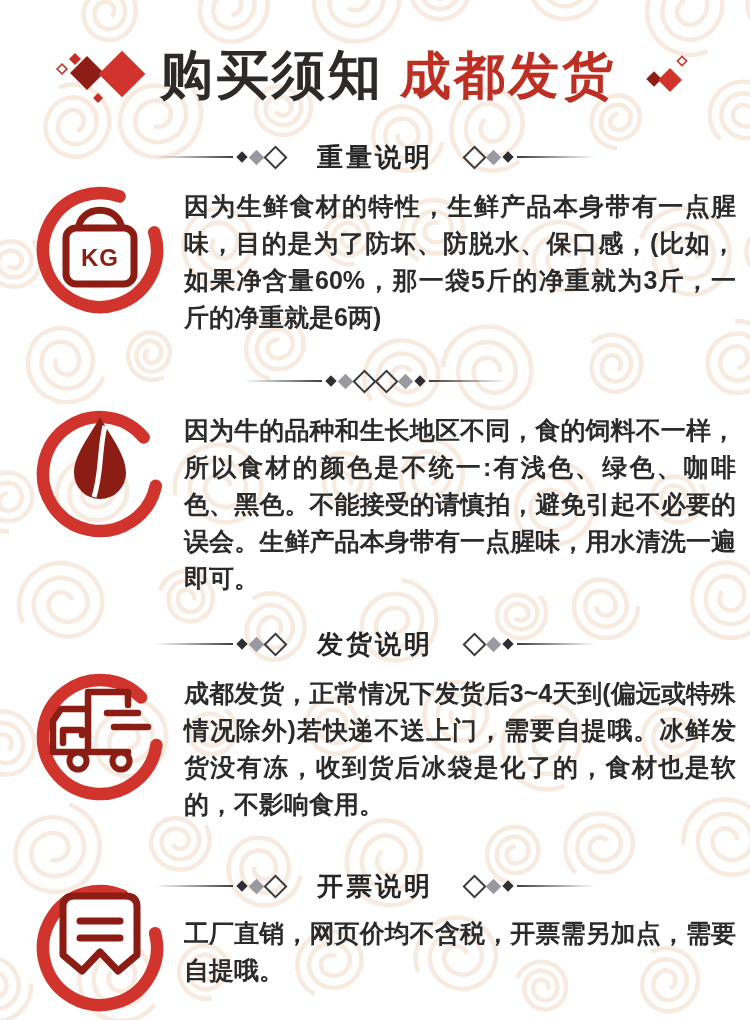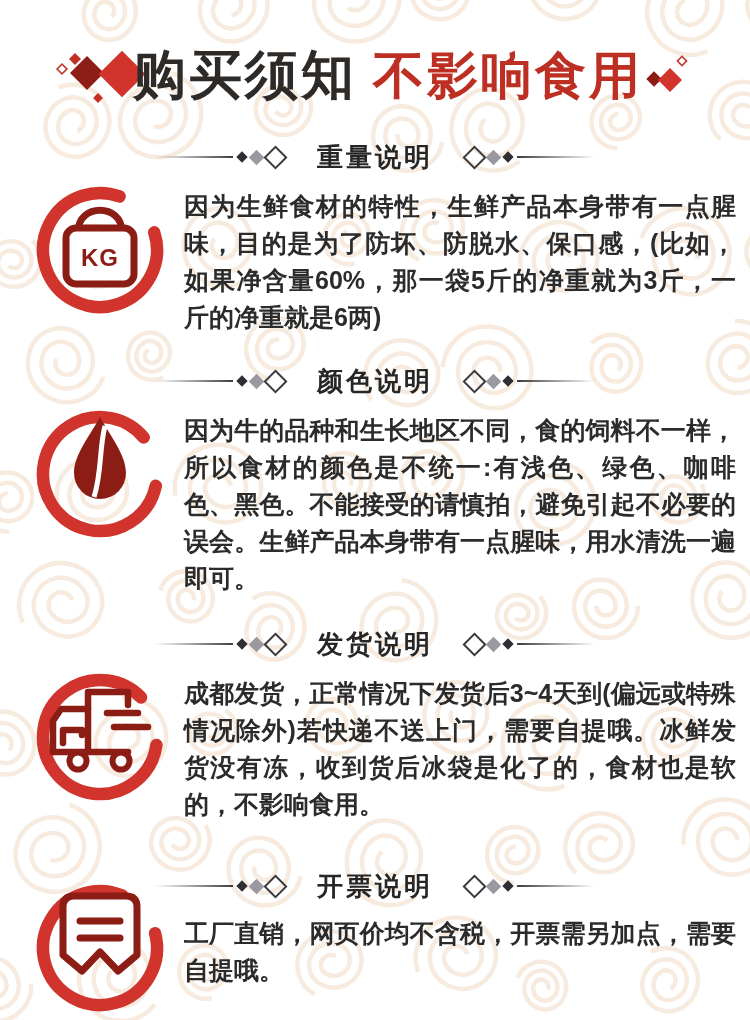--- a/index.html
+++ b/index.html
@@ -144,21 +144,21 @@
     <div class="header">
       <svg class="cluster-left" width="122" height="92" viewBox="0 0 122 92">
         <rect class="dia-dark" x="23" y="27" width="24" height="24" transform="rotate(45 35 39)"></rect>
         <rect class="dia-red" x="53.5" y="23.5" width="33" height="33" transform="rotate(45 70 40)"></rect>
         <rect class="dia-small" x="18.7" y="20.7" width="8.5" height="8.5" transform="rotate(45 23 25)"></rect>
         <rect class="dia-open" x="6.5" y="31.5" width="7" height="7" transform="rotate(45 10 35)"></rect>
         <rect class="dia-small" x="42.5" y="60.5" width="7" height="7" transform="rotate(45 46 64)"></rect>
       </svg>
       <div class="title-wrap">
         <span class="title-main">购买须知</span>
-        <span class="title-accent">不影响食用</span>
+        <span class="title-accent">成都发货</span>
       </div>
       <svg class="cluster-right" width="80" height="46" viewBox="0 0 80 46">
         <rect class="dia-dark" x="8.5" y="19.5" width="11" height="11" transform="rotate(45 14 25)"></rect>
         <rect class="dia-red" x="21.5" y="17.5" width="17" height="17" transform="rotate(45 30 26)"></rect>
         <rect class="dia-open" x="38.8" y="3.8" width="6.5" height="6.5" transform="rotate(45 42 7)"></rect>
       </svg>
     </div>
 
     <div class="sec sec1">
       <div class="divider">
@@ -182,21 +182,20 @@
         <p class="sec-text">因为生鲜食材的特性，生鲜产品本身带有一点腥味，目的是为了防坏、防脱水、保口感，(比如，如果净含量60%，那一袋5斤的净重就为3斤，一斤的净重就是6两)</p>
       </div>
     </div>
 
     <div class="sec sec2">
       <div class="divider">
         <div class="dline left"></div>
         <div class="dm dm-black"></div>
         <div class="dm dm-gray"></div>
         <div class="dm dm-open"></div>
-        <h2 class="sec-heading">颜色说明</h2>
         <div class="dm dm-open"></div>
         <div class="dm dm-gray"></div>
         <div class="dm dm-black"></div>
         <div class="dline right"></div>
       </div>
       <div class="sec-body">
         <svg class="sec-icon" width="140" height="140" viewBox="0 0 140 140">
           <circle class="ring" cx="70" cy="70" r="57" stroke-dasharray="306 52" transform="rotate(12 70 70)"></circle>
           <path class="glyph-fill" d="M 70 13 C 59 33 44 51 44 69 A 26 26 0 0 0 96 69 C 96 51 81 33 70 13 Z"></path>
           <path class="glyph-white" d="M 75 22 C 69 45 72 68 64 93"></path>

